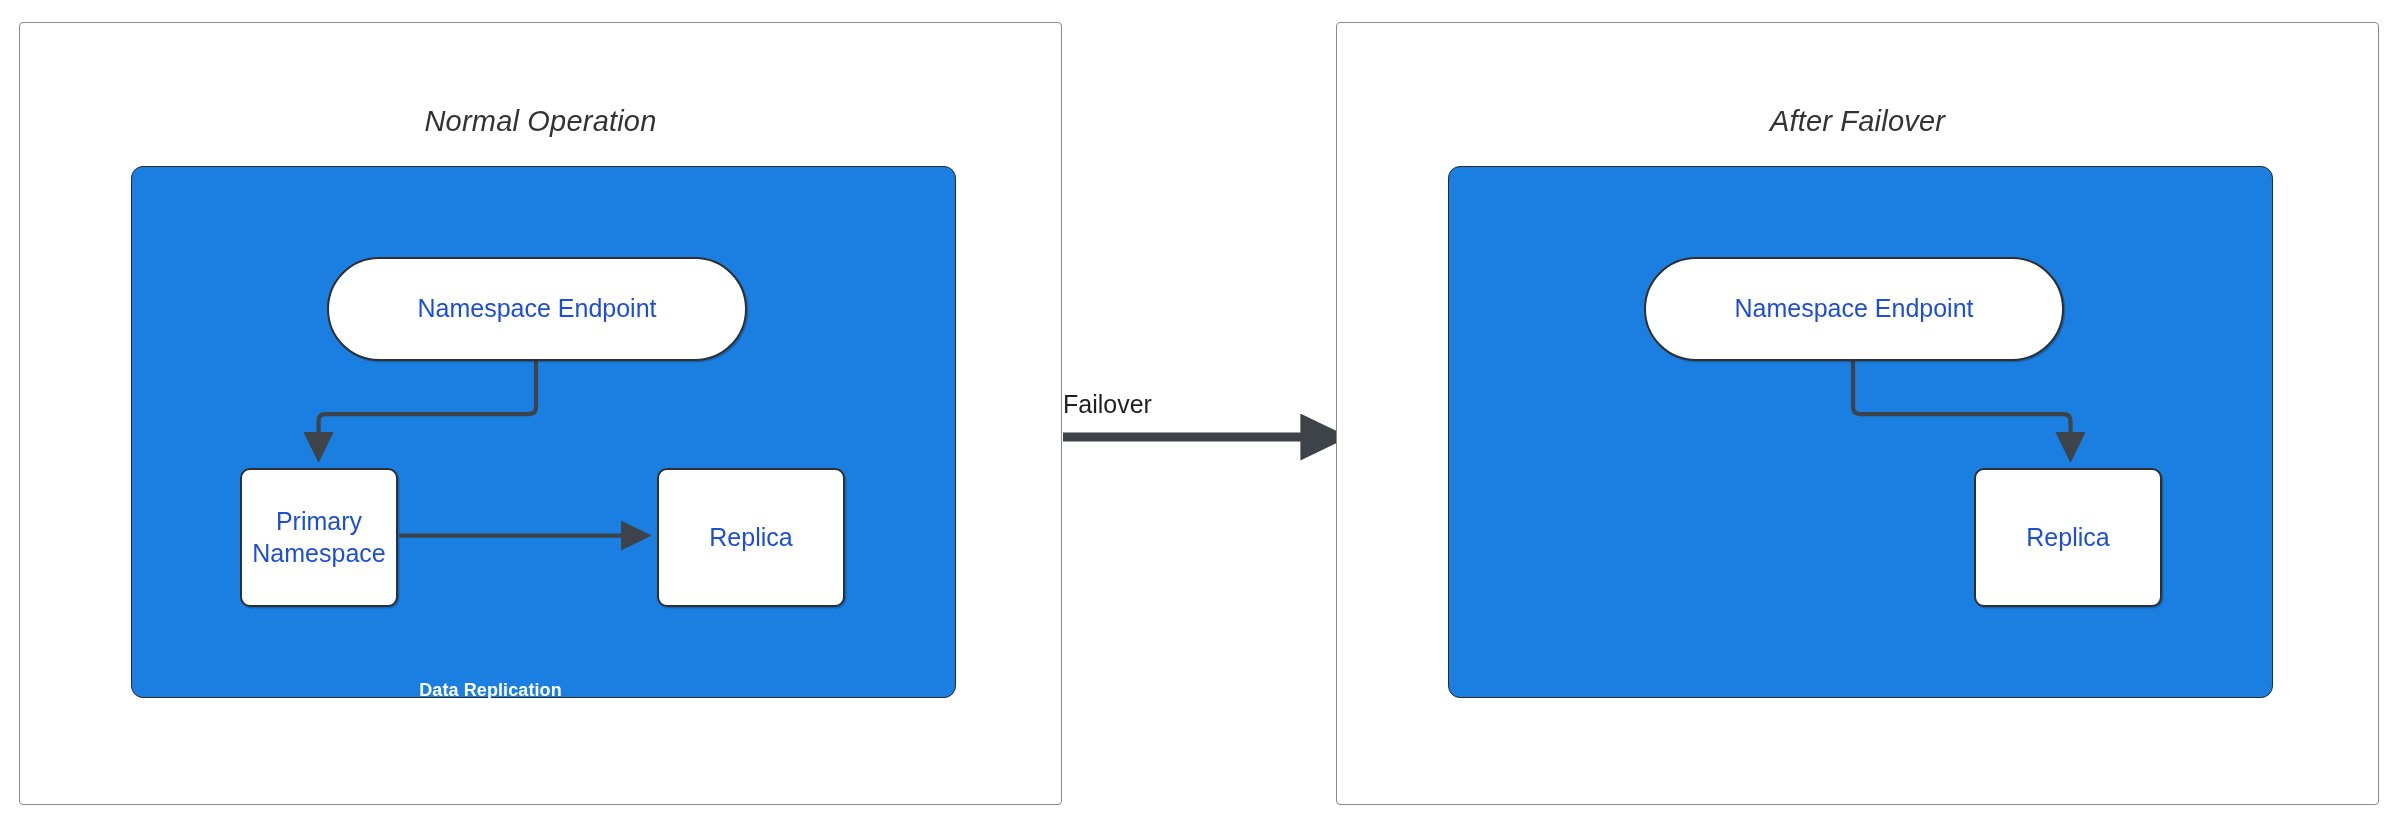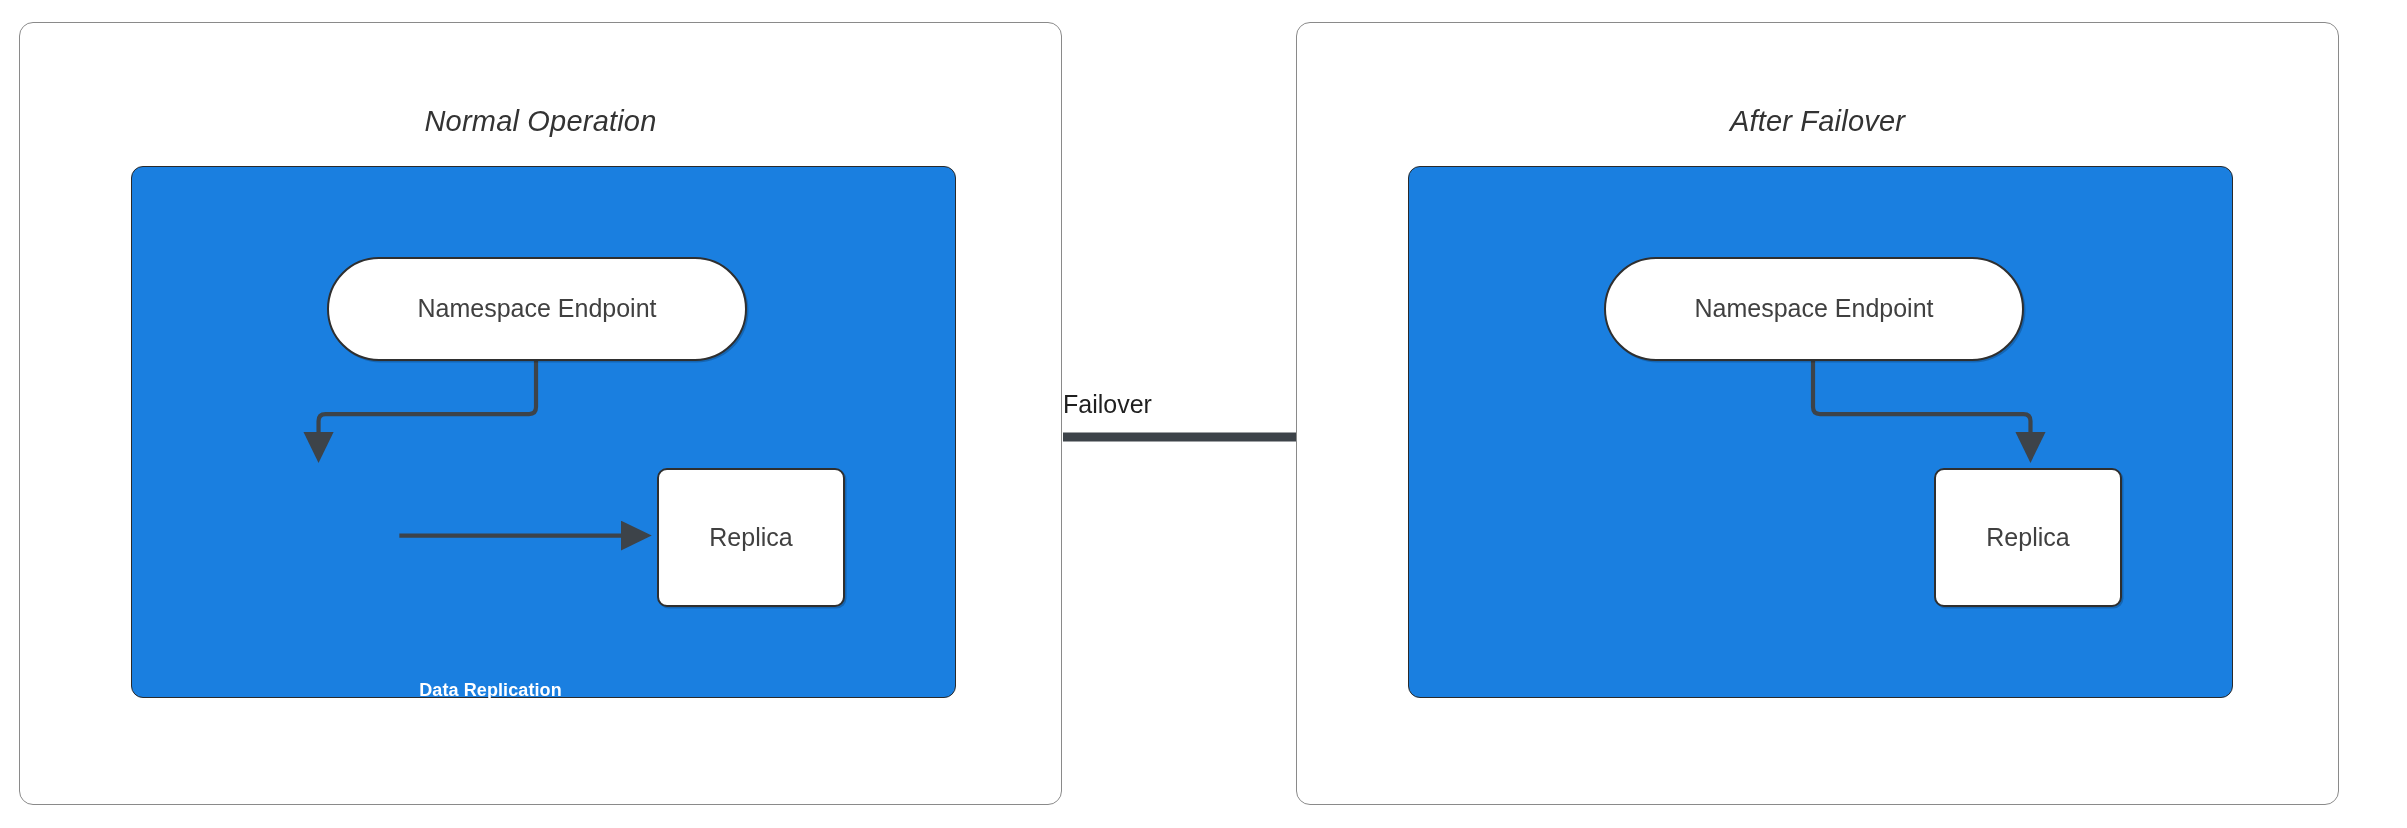--- a/index.html
+++ b/index.html
@@ -8,25 +8,25 @@
     font-family:"Liberation Sans","DejaVu Sans",sans-serif;
     position:relative;overflow:hidden;
   }
   #stage{position:absolute;left:0;top:0;width:2407px;height:828px;}
 
   
   .panel{
     position:absolute;
     background:#ffffff;
     border:1.6px solid #8a8a8a;
-    border-radius:14px;
+    border-radius:4px;
     box-sizing:border-box;
   }
   #panel-normal{left:19px;top:22px;width:1043px;height:783px;}
-  #panel-failover{left:1296px;top:22px;width:1043px;height:783px;}
+  #panel-failover{left:1336px;top:22px;width:1043px;height:783px;}
 
   .panel-title{
     position:absolute;
     left:0;right:0;top:82px;
     text-align:center;
     font-style:italic;
     font-size:29px;
     color:#333333;
     letter-spacing:.2px;
   }
@@ -41,21 +41,21 @@
     border-radius:12px;
     box-sizing:border-box;
   }
 
   
   .node{
     position:absolute;
     box-sizing:border-box;
     display:flex;align-items:center;justify-content:center;
     text-align:center;
-    color:#404040;
+    color:#1d4ed8;
     font-size:25px;
     line-height:1.25;
     background:#ffffff;
     border:2px solid #2f2f2f;
     box-shadow:1.5px 1.5px 0 rgba(0,0,0,.20);
   }
   .pill{border-radius:52px;}
   .rect{border-radius:10px;}
   .node.muted{
     background:#e2e4e6;
@@ -116,20 +116,23 @@
 
         <path d="M405,194 L405,241 Q405,248 398,248 L194,248 Q187,248 187,255 L187,292" fill="none" stroke="#3d4349" stroke-width="4.2" marker-end="url(#arrowDarkL)"></path>
 
         <path d="M268,370 L516,370" fill="none" stroke="#3d4349" stroke-width="4.2" marker-end="url(#arrowDarkL)"></path>
       </svg>
 
       <div class="node pill np-endpoint">
         <span>Namespace Endpoint</span>
       </div>
 
+      <div class="node rect np-primary">
+        <span><span>Primary</span><br><span>Namespace</span></span>
+      </div>
 
       <div class="node rect np-replica">
         <span>Replica</span>
       </div>
 
       <div class="repl-label">Data Replication</div>
     </div>
   </div>
 
   <div id="failover-group">

